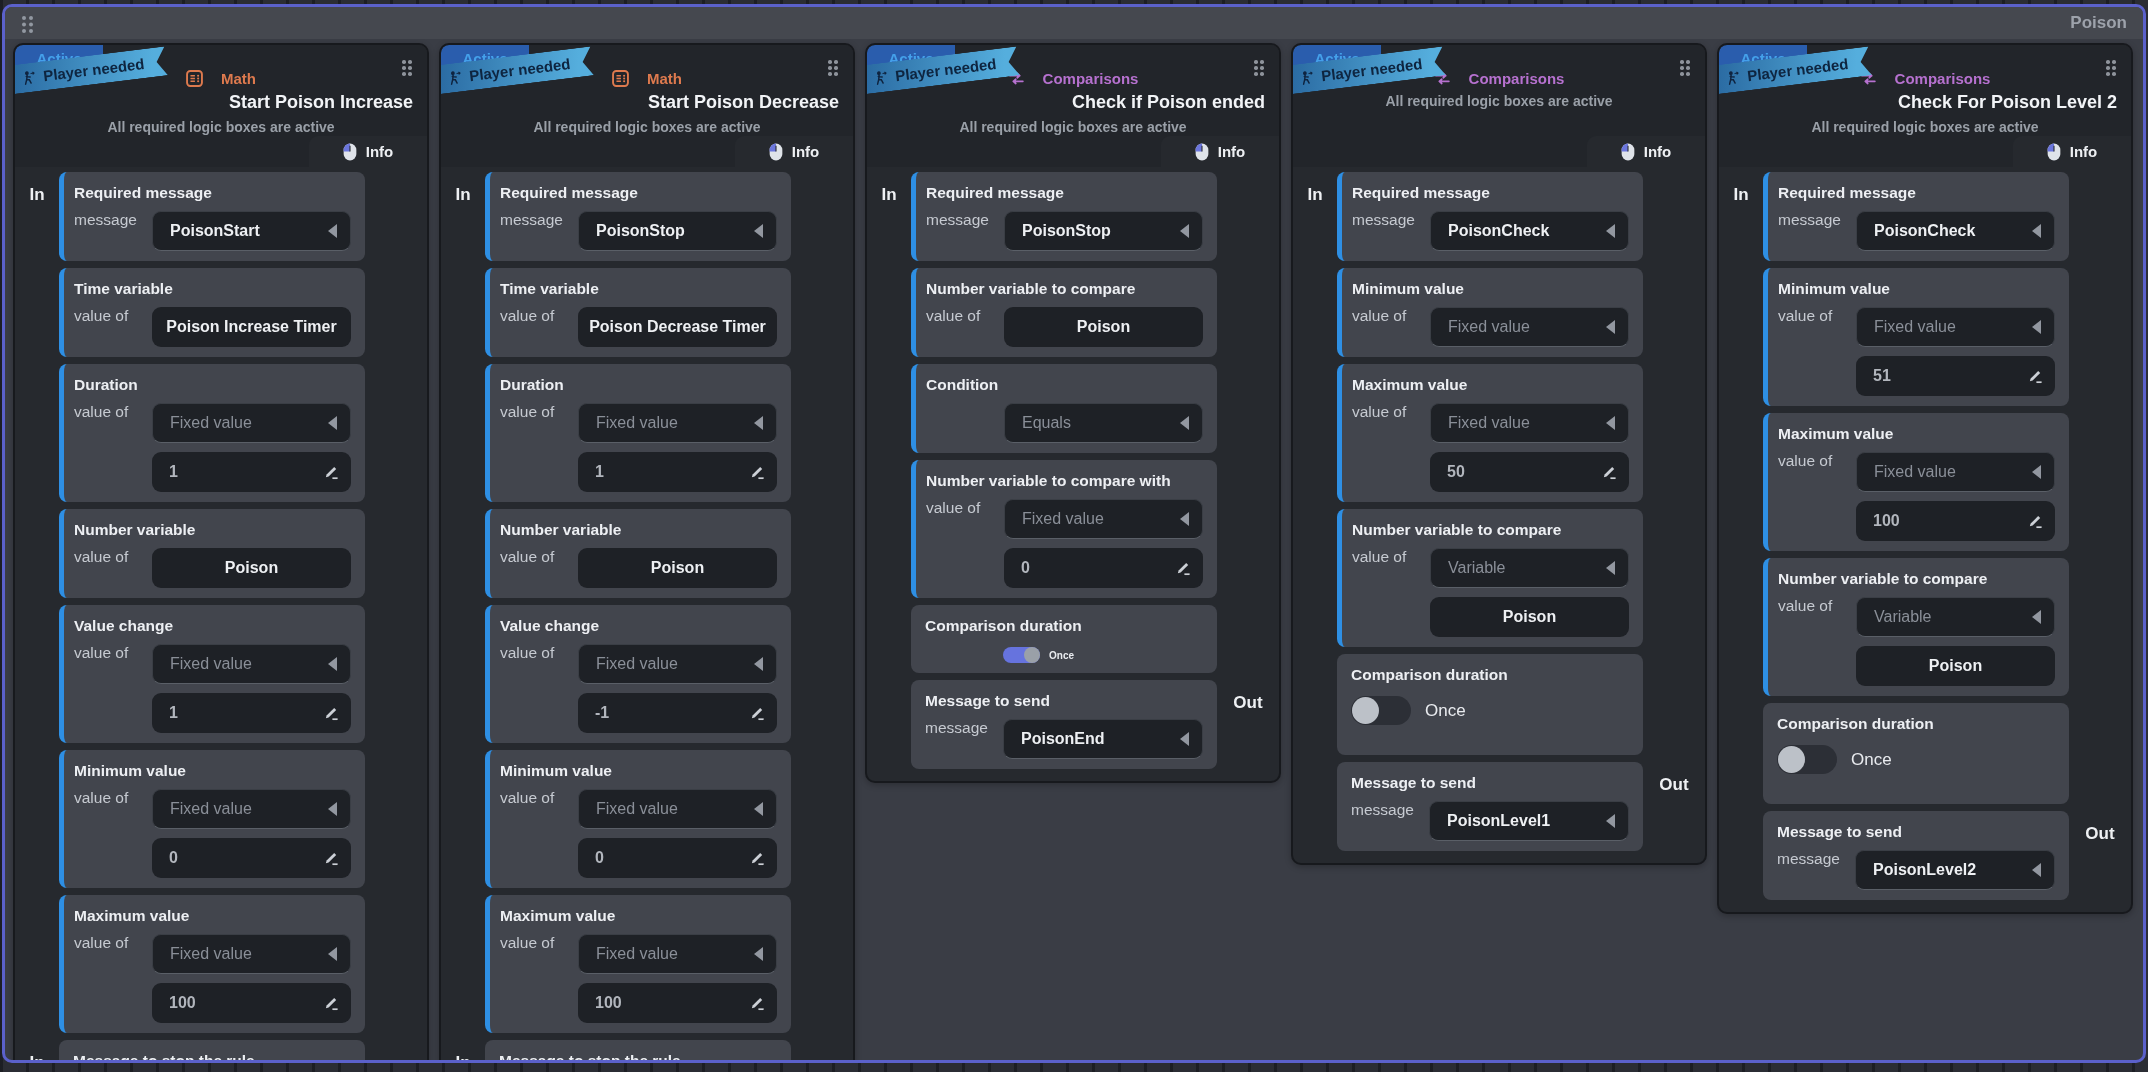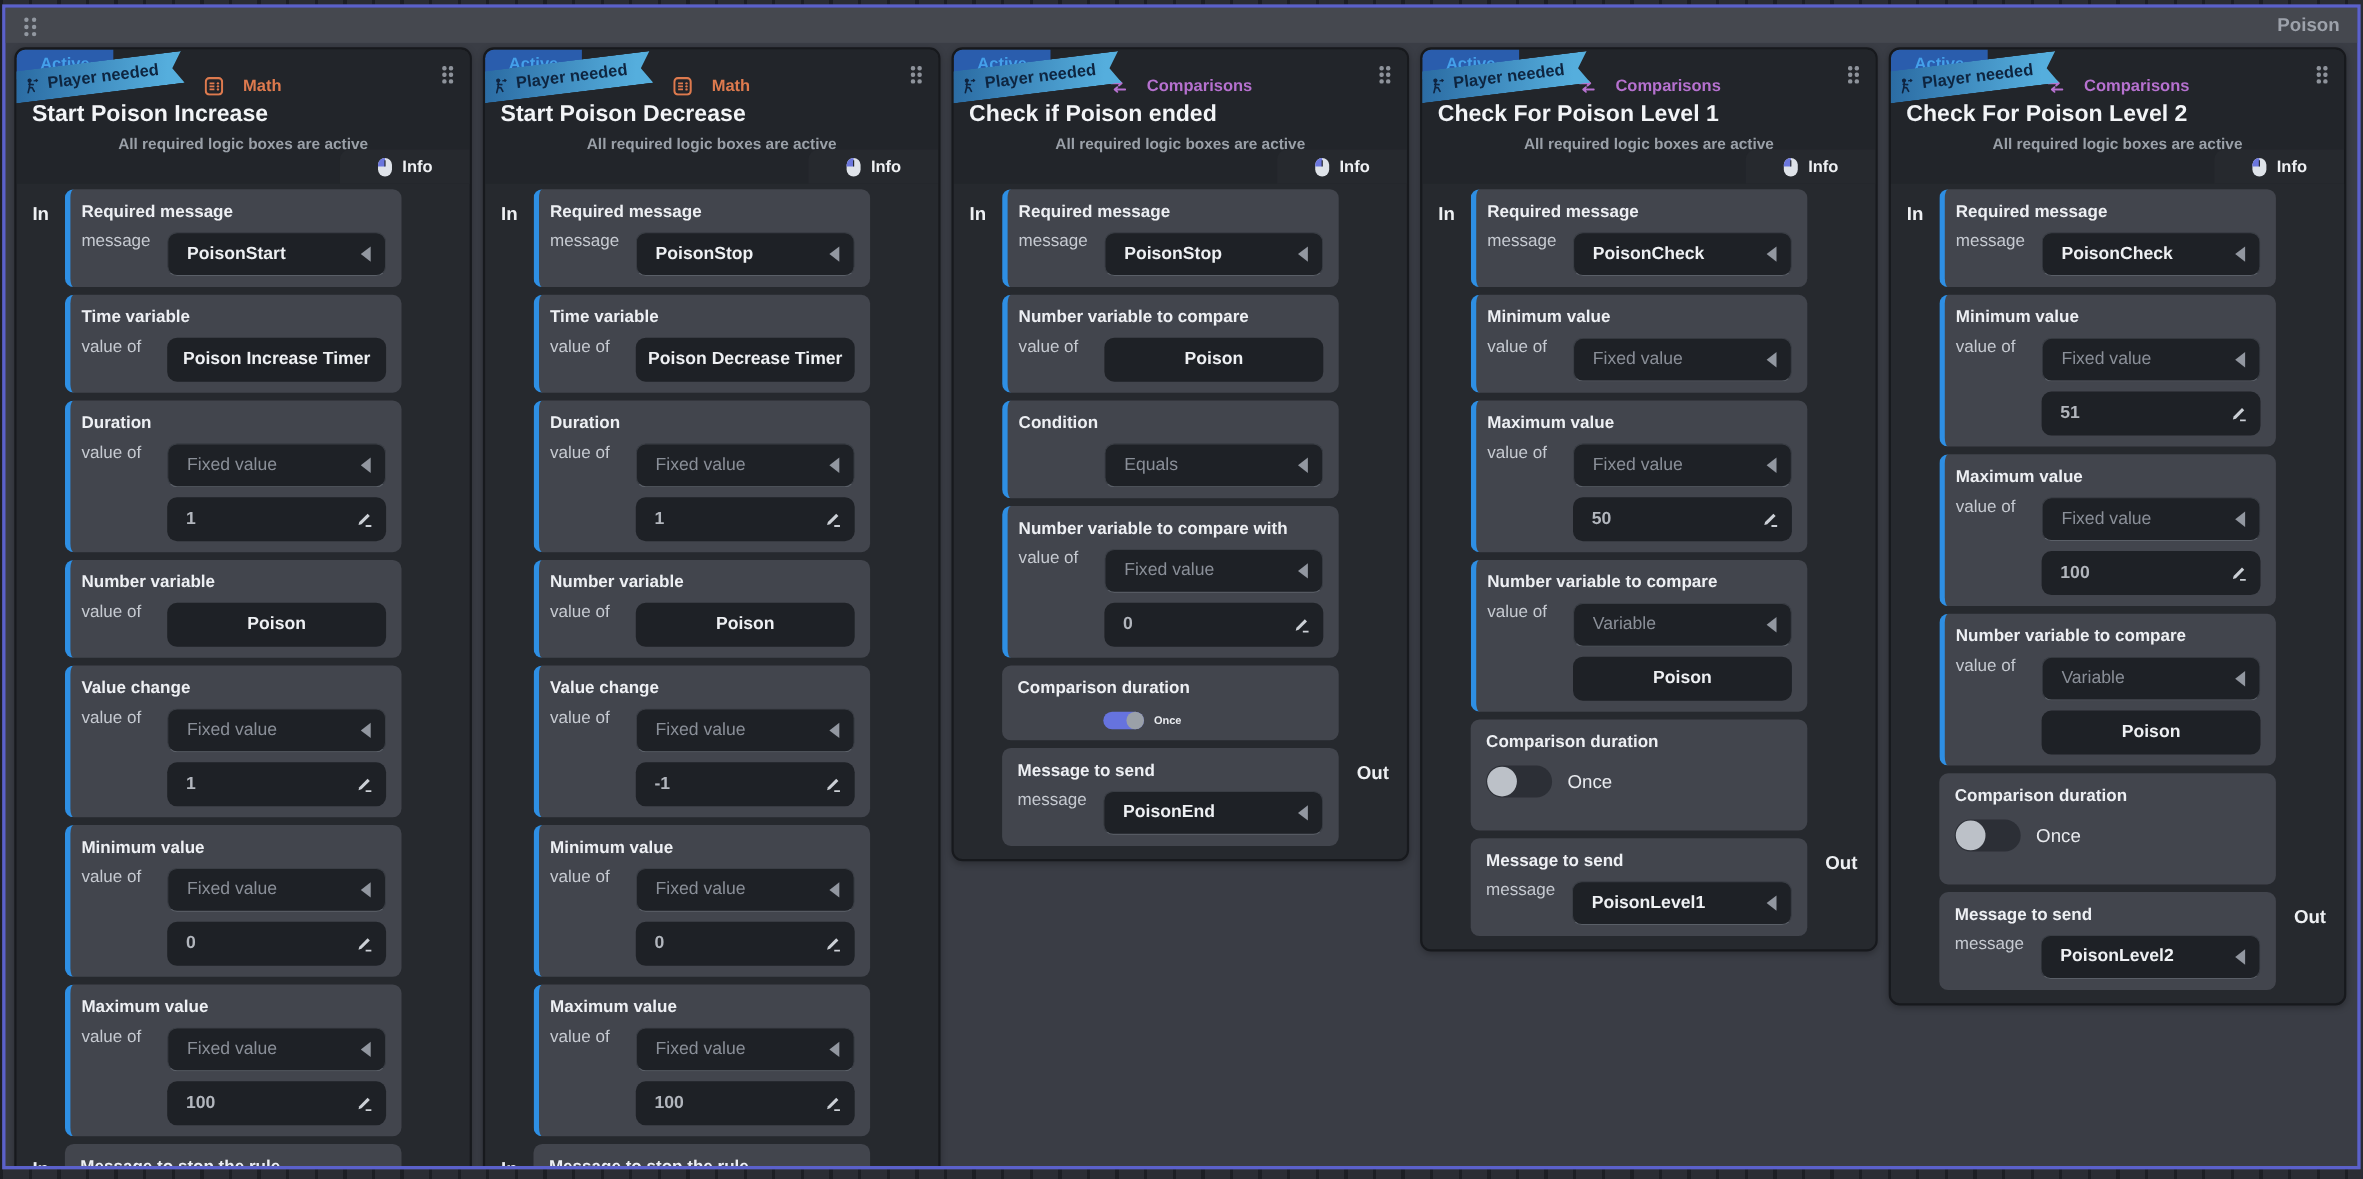--- a/index.html
+++ b/index.html
@@ -11,21 +11,21 @@
   }
   .page {
     width:2148px; height:1072px;
     background:#2b2d34;
     background-image:repeating-linear-gradient(90deg, rgba(14,16,20,.5) 0 3px, rgba(0,0,0,0) 3px 26px);
     padding:4px 2px 9px;
   }
   .window {
     height:100%;
     border:3px solid #5b61cb;
-    border-radius:0;
+    border-radius:10px;
     background:#3a3d45;
     display:flex; flex-direction:column;
     overflow:hidden;
   }
   .topbar {
     flex:0 0 32px;
     background:#45484f;
     display:flex; align-items:center;
     padding:0 16px;
   }
@@ -73,21 +73,21 @@
     display:flex; align-items:center; gap:6px;
     clip-path:polygon(0 0,100% 0,94% 50%,100% 100%,0 100%,3.5% 52%);
     white-space:nowrap;
   }
   .card-handle { position:absolute; top:13px; right:15px; width:11px; height:17px; cursor:grab; }
   .category {
     display:flex; justify-content:center; align-items:center; gap:18px;
     font-weight:bold; font-size:15px; margin-top:4px; height:18px;
   }
   .category svg { display:block; }
-  .card-title { text-align:left; color:#f2f4f7; font-size:21px; font-weight:bold; margin-top:5px; white-space:nowrap; }
+  .card-title { text-align:right; color:#f2f4f7; font-size:18px; font-weight:bold; margin-top:5px; white-space:nowrap; }
   .card-sub { text-align:center; color:#9aa0a8; font-size:14px; font-weight:bold; margin-top:6px; }
   .info-tab {
     position:absolute; right:0; bottom:0;
     height:31px; min-width:118px;
     background:#26292e;
     border-top-left-radius:9px;
     display:flex; align-items:center; justify-content:center; gap:9px;
     color:#eef0f3; font-size:15px; font-weight:bold;
     cursor:pointer; padding:0 16px;margin-top:16px;
   }
@@ -678,21 +678,20 @@
             </div>
             <div class="category" style="color: rgb(182, 113, 207);">
               <span class="icon ">
                 <svg width="17" height="17" viewBox="0 0 16 16">
                   <path d="M2 5.3 H11 M11 5.3 L8.7 3.3 M11 5.3 L8.7 7.3" stroke="#b671cf" stroke-width="1.6" fill="none" stroke-linecap="round"></path>
                   <path d="M14 10.7 H5 M5 10.7 L7.3 8.7 M5 10.7 L7.3 12.7" stroke="#b671cf" stroke-width="1.6" fill="none" stroke-linecap="round"></path>
                 </svg>
               </span>
               <span>Comparisons</span>
             </div>
-            <div class="card-title">Check For Poison Level 1</div>
             <div class="card-sub">All required logic boxes are active</div>
             <div class="info-tab">
               <span class="icon ">
                 <svg width="14" height="18" viewBox="0 0 13 17">
                   <rect x="0.5" y="0.5" width="12" height="16" rx="6" fill="#dfe3e9"></rect>
                   <path d="M6.5 0.5 A 6 6 0 0 0 0.5 6.5 L0.5 8 L6.5 8 Z" fill="#6b76dd"></path>
                   <line x1="6.5" y1="2.5" x2="6.5" y2="8" stroke="#22252a" stroke-width="1"></line>
                 </svg>
               </span>
               <span>Info</span>

